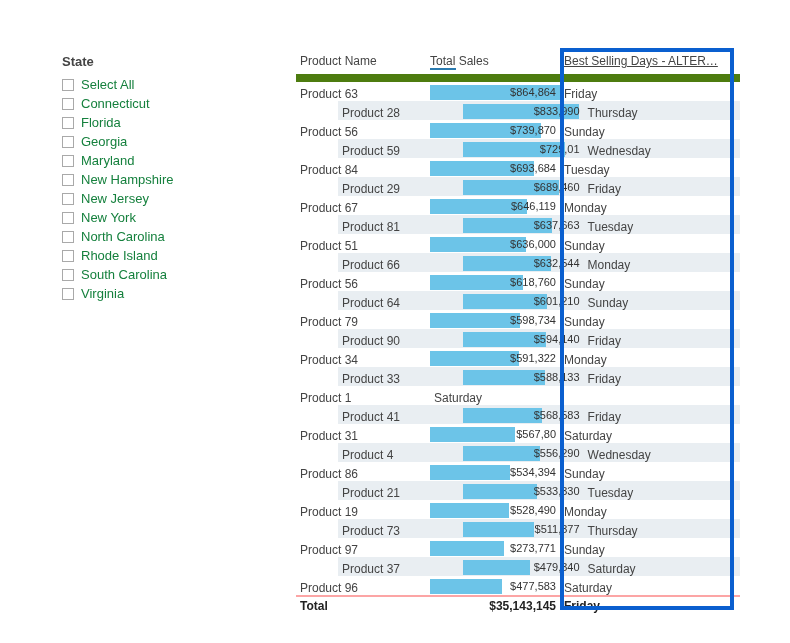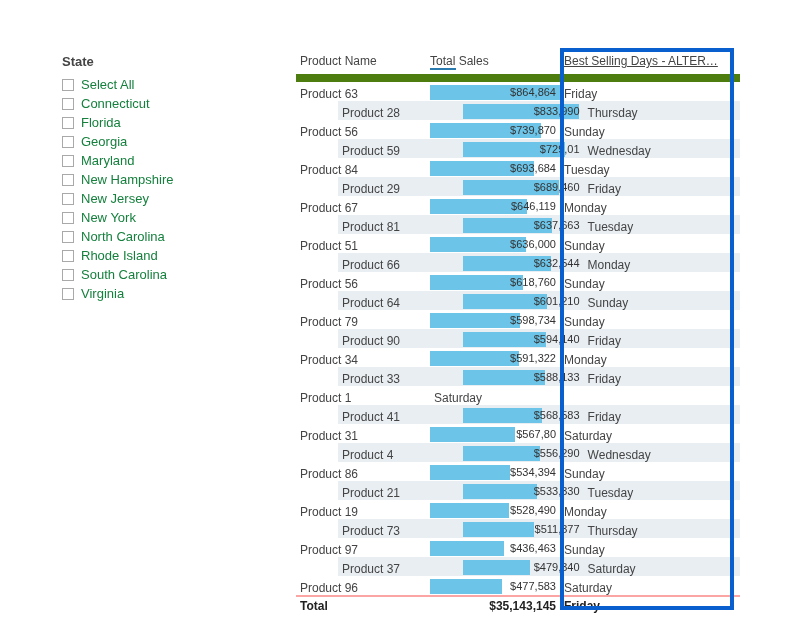--- a/index.html
+++ b/index.html
@@ -366,21 +366,21 @@
           <div class="cell-bar">
             <div class="bar" style="width: 59.128%;"></div>
             <div class="val">$511,377</div>
           </div>
           <div class="cell-day">Thursday</div>
         </div>
         <div class="row">
           <div class="cell-name">Product 97</div>
           <div class="cell-bar">
             <div class="bar" style="width: 57.2511%;"></div>
-            <div class="val">$436,463</div>
+            <div class="val">$273,771</div>
           </div>
           <div class="cell-day">Sunday</div>
         </div>
         <div class="row alt">
           <div class="cell-name">Product 37</div>
           <div class="cell-bar">
             <div class="bar" style="width: 55.4237%;"></div>
             <div class="val">$479,340</div>
           </div>
           <div class="cell-day">Saturday</div>

